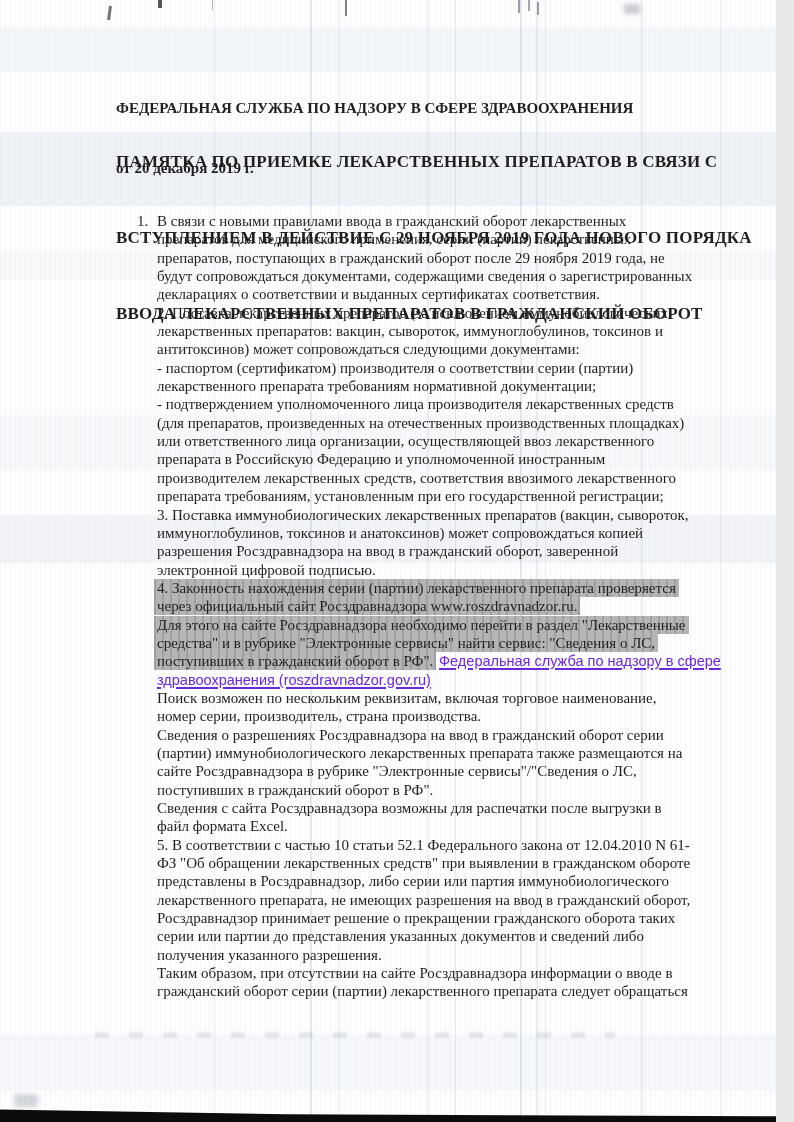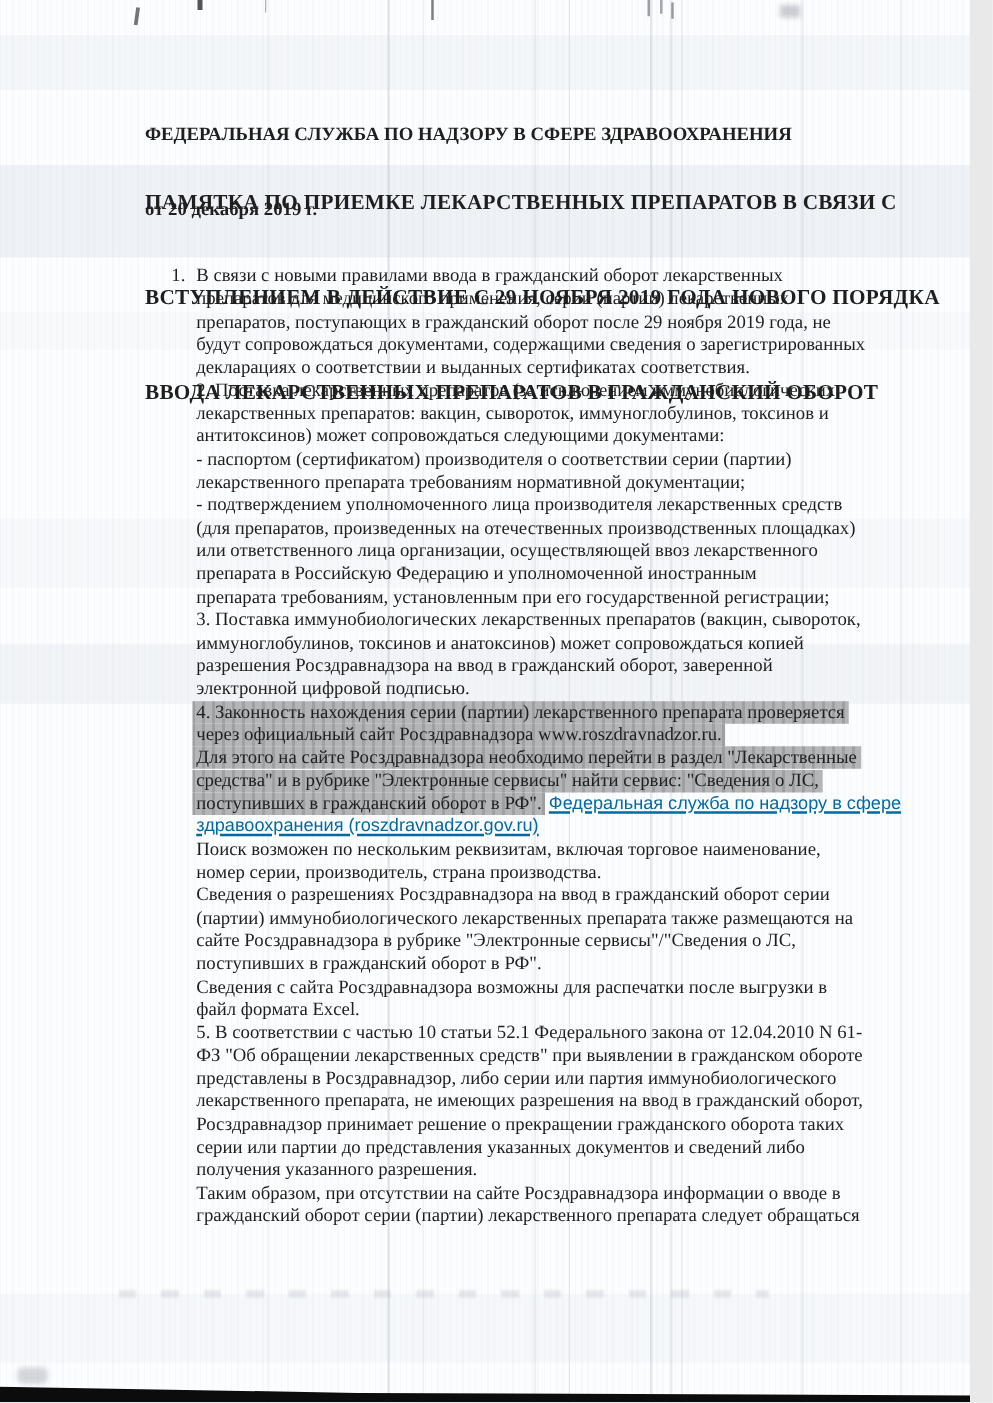--- a/index.html
+++ b/index.html
@@ -30,21 +30,21 @@
   .title .tline{line-height:22px;margin-bottom:14px;}
   .docbody{position:absolute;left:157px;top:212px;width:556px;z-index:1;font-size:15px;line-height:18.35px;}
   .line{white-space:pre;position:relative;height:18.35px;}
   .seg-num{position:absolute;left:-20px;top:0;}
   .seg-hl{
     background-color:#b3b5b7;
     background-image:repeating-linear-gradient(90deg, rgba(45,48,55,.16) 0 2px, rgba(0,0,0,0) 2px 8px);
     padding:1px 3px;margin:0 -1px 0 -3px;
   }
   .seg-link{
-    font-family:"Liberation Sans", sans-serif;font-size:14.5px;color:#0369a1;
+    font-family:"Liberation Sans", sans-serif;font-size:14.5px;color:#6d28d9;
     text-decoration:underline;text-decoration-thickness:1.5px;text-underline-offset:2px;
     cursor:pointer;
   }
   .bottom-bar{
     position:absolute;left:0;top:1108px;width:794px;height:14px;z-index:3;background:#0c0c0c;
     clip-path:polygon(0 10%, 36% 45%, 100% 60%, 100% 100%, 0 100%);
   }
   .smudge-row{
     position:absolute;left:95px;top:1032px;width:520px;height:6px;z-index:0;opacity:.45;
     background:repeating-linear-gradient(90deg, rgba(120,126,138,.35) 0 14px, rgba(0,0,0,0) 14px 34px);
@@ -100,20 +100,21 @@
       <div class="line"><span class="seg-plain">декларациях о соответствии и выданных сертификатах соответствия.</span></div>
       <div class="line"><span class="seg-plain">2. Поставка лекарственных препаратов (за исключением иммунобиологических</span></div>
       <div class="line"><span class="seg-plain">лекарственных препаратов: вакцин, сывороток, иммуноглобулинов, токсинов и</span></div>
       <div class="line"><span class="seg-plain">антитоксинов) может сопровождаться следующими документами:</span></div>
       <div class="line"><span class="seg-plain">- паспортом (сертификатом) производителя о соответствии серии (партии)</span></div>
       <div class="line"><span class="seg-plain">лекарственного препарата требованиям нормативной документации;</span></div>
       <div class="line"><span class="seg-plain">- подтверждением уполномоченного лица производителя лекарственных средств</span></div>
       <div class="line"><span class="seg-plain">(для препаратов, произведенных на отечественных производственных площадках)</span></div>
       <div class="line"><span class="seg-plain">или ответственного лица организации, осуществляющей ввоз лекарственного</span></div>
       <div class="line"><span class="seg-plain">препарата в Российскую Федерацию и уполномоченной иностранным</span></div>
+      <div class="line"><span class="seg-plain">производителем лекарственных средств, соответствия ввозимого лекарственного</span></div>
       <div class="line"><span class="seg-plain">препарата требованиям, установленным при его государственной регистрации;</span></div>
       <div class="line"><span class="seg-plain">3. Поставка иммунобиологических лекарственных препаратов (вакцин, сывороток,</span></div>
       <div class="line"><span class="seg-plain">иммуноглобулинов, токсинов и анатоксинов) может сопровождаться копией</span></div>
       <div class="line"><span class="seg-plain">разрешения Росздравнадзора на ввод в гражданский оборот, заверенной</span></div>
       <div class="line"><span class="seg-plain">электронной цифровой подписью.</span></div>
       <div class="line"><span class="seg-hl">4. Законность нахождения серии (партии) лекарственного препарата проверяется</span></div>
       <div class="line"><span class="seg-hl">через официальный сайт Росздравнадзора www.roszdravnadzor.ru.</span></div>
       <div class="line"><span class="seg-hl">Для этого на сайте Росздравнадзора необходимо перейти в раздел "Лекарственные</span></div>
       <div class="line"><span class="seg-hl">средства" и в рубрике "Электронные сервисы" найти сервис: "Сведения о ЛС,</span></div>
       <div class="line"><span class="seg-hl">поступивших в гражданский оборот в РФ".</span><span class="seg-plain"> </span><span class="seg-link">Федеральная служба по надзору в сфере</span></div>

